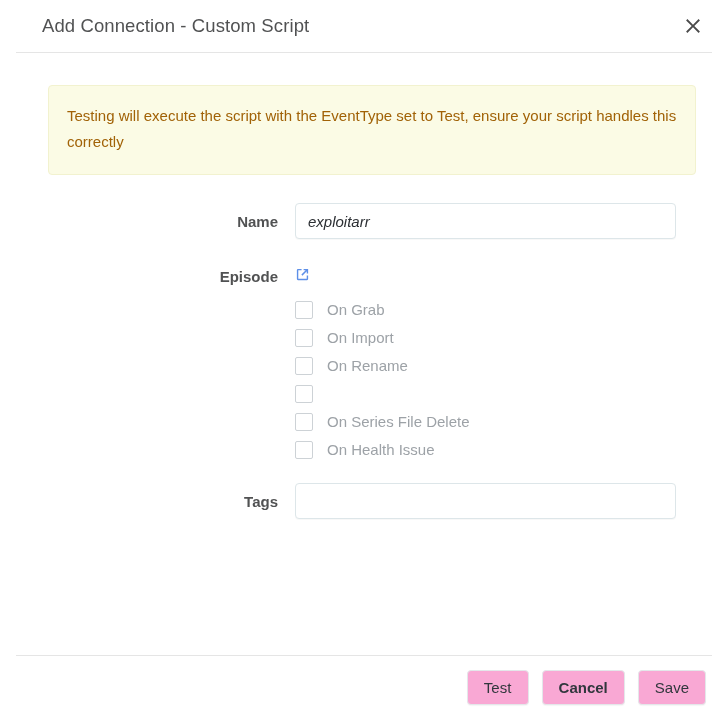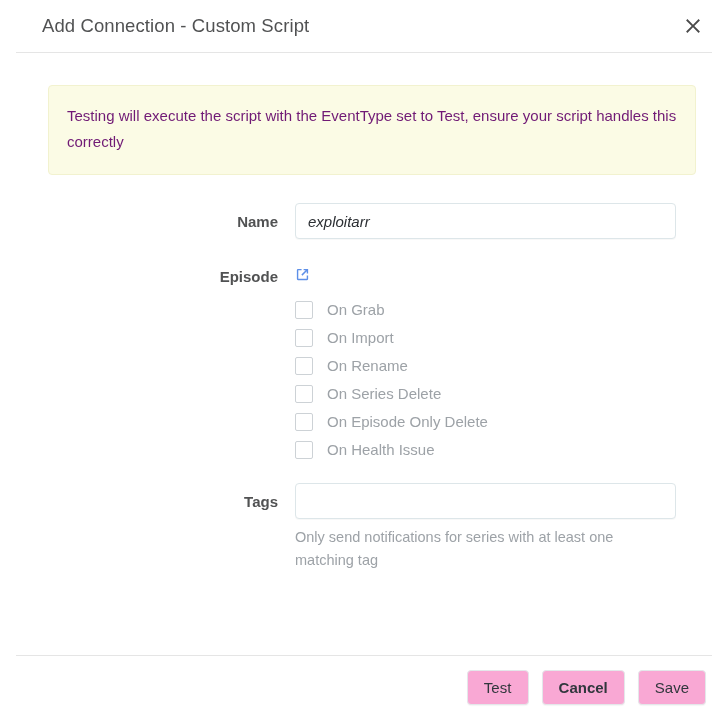--- a/index.html
+++ b/index.html
@@ -62,21 +62,21 @@
     flex: 1 1 auto;
     padding: 32px 32px 0 32px;
     overflow: hidden;
   }
 
   .alert-warning {
     background: #fbfbe5;
     border: 1px solid #f2f2cf;
     border-radius: 4px;
     padding: 17px 18px 19px 18px;
-    color: #701a75;
+    color: #a16207;
     font-size: 15px;
     line-height: 26px;
     margin-bottom: 28px;
   }
 
   
   .form-group {
     display: flex;
     align-items: flex-start;
     margin-bottom: 19px;
@@ -264,42 +264,40 @@
             <span class="checkbox-label">On Import</span>
           </div>
 
           <div class="checkbox-row">
             <span class="checkbox-box"></span>
             <span class="checkbox-label">On Rename</span>
           </div>
 
           <div class="checkbox-row">
             <span class="checkbox-box"></span>
-            <span class="checkbox-label">On Series Delete</span>
-          </div>
-
-          <div class="checkbox-row">
-            <span class="checkbox-box"></span>
-            <span class="checkbox-label">On Episode Only Delete</span>
+          </div>
+
+          <div class="checkbox-row">
+            <span class="checkbox-box"></span>
+            <span class="checkbox-label">On Series File Delete</span>
           </div>
 
           <div class="checkbox-row">
             <span class="checkbox-box"></span>
             <span class="checkbox-label">On Health Issue</span>
           </div>
 
         </div>
       </div>
     </div>
 
     <div class="form-group">
       <div class="form-label">Tags</div>
       <div class="form-control-wrap">
         <input class="text-input" type="text" value="" style="">
-        <div class="help-text">Only send notifications for series with at least one matching tag</div>
       </div>
     </div>
 
 
   </div>
 
   <div class="modal-footer">
     <button class="btn btn-test">Test</button>
     <button class="btn btn-cancel">Cancel</button>
     <button class="btn btn-save">Save</button>

